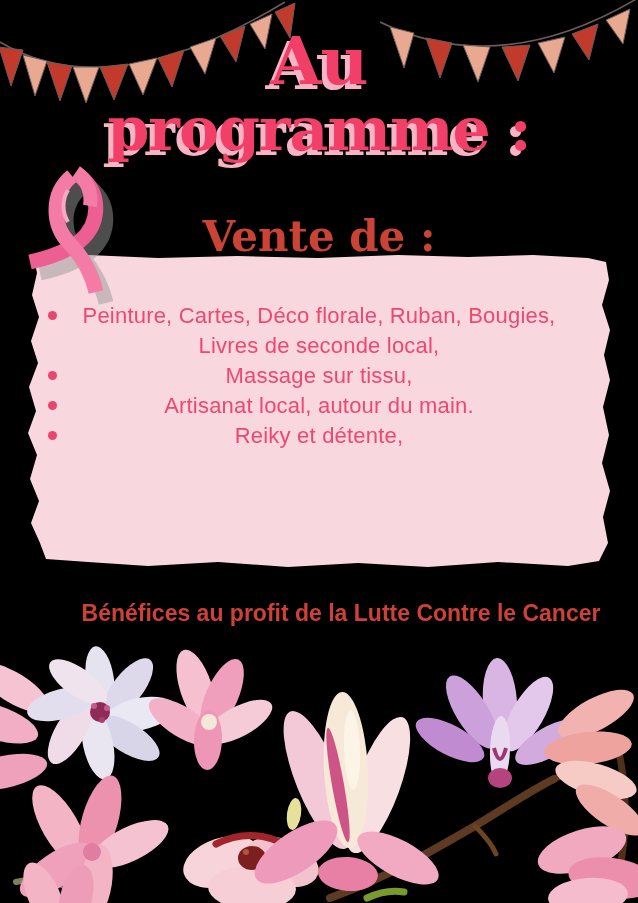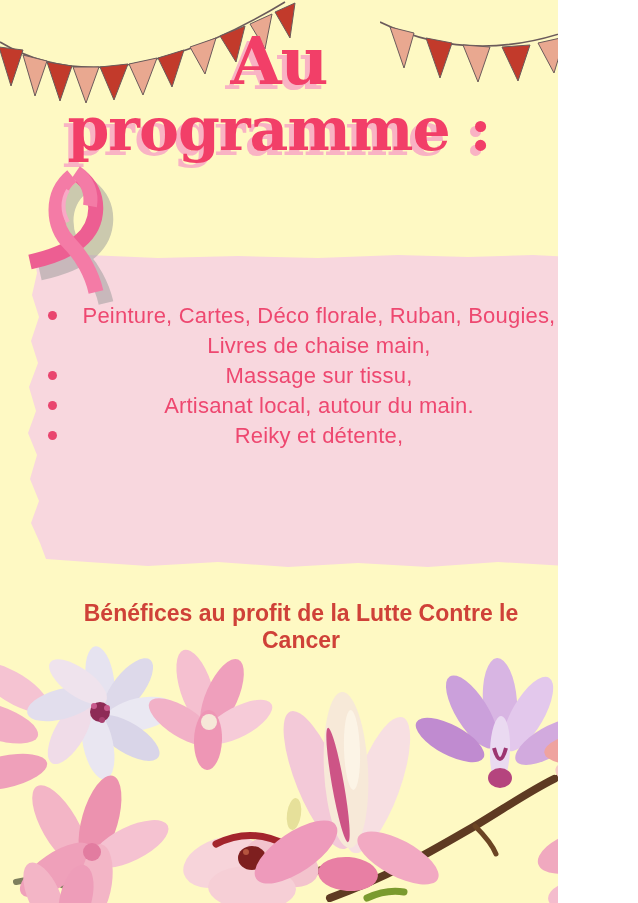--- a/index.html
+++ b/index.html
@@ -1,18 +1,18 @@
 <!DOCTYPE html>
 <html><head>
 <meta charset="utf-8">
 <style>
   * { margin:0; padding:0; box-sizing:border-box; }
   html,body { width:638px; height:903px; }
   body { background:#ffffff; font-family:"Liberation Sans", sans-serif; overflow:hidden; }
-  .page { position:relative; width:558px; height:903px; background:#fef9c3; overflow:hidden; }
+  .page { position:relative; width:638px; height:903px; background:#000000; overflow:hidden; }
 
   .bunting { position:absolute; top:0; }
   .bunting-left { left:0; }
   .bunting-right { left:380px; }
 
   .title-block { position:absolute; top:24px; left:0; right:0; text-align:center; z-index:3; }
   .title-line { font-family:"DejaVu Serif", serif; font-weight:bold; color:#F23F68;
                 text-shadow:-5px 5px 0 #F9B3C4; letter-spacing:-1px; }
   .title-line1 { font-size:66px; line-height:74px; }
   .title-line2 { font-size:60px; line-height:62px; }
@@ -92,30 +92,31 @@
       <path d="M54,12 C32,30 34,62 52,80 C64,92 74,110 78,128"></path>
     </g>
     <g fill="none" stroke-width="15">
       <path d="M62,12 C84,30 82,60 62,77 C50,87 30,94 12,98" stroke="#ED5E92"></path>
       <path d="M54,12 C32,30 34,62 52,80 C64,92 74,110 78,128" stroke="#F47BA6"></path>
       <path d="M58,8 C70,16 74,30 72,42" stroke="#F47BA6" stroke-width="14"></path>
     </g>
     <path d="M50,26 C44,36 44,48 50,58" stroke="#F9A8C6" stroke-width="4" fill="none"></path>
   </svg>
 
+  <div class="vente-heading">Vente de :</div>
 
   <div class="pink-box">
     <div class="list">
       <div class="list-row">
         <span class="bullet" style="visibility: visible;"></span>
         <span class="list-text">Peinture, Cartes, Déco florale, Ruban, Bougies,</span>
       </div>
       <div class="list-row">
 
-        <span class="list-text">Livres de chaise main,</span>
+        <span class="list-text">Livres de seconde local,</span>
       </div>
       <div class="list-row">
         <span class="bullet" style="visibility: visible;"></span>
         <span class="list-text">Massage sur tissu,</span>
       </div>
       <div class="list-row">
         <span class="bullet" style="visibility: visible;"></span>
         <span class="list-text">Artisanat local, autour du main.</span>
       </div>
       <div class="list-row">

